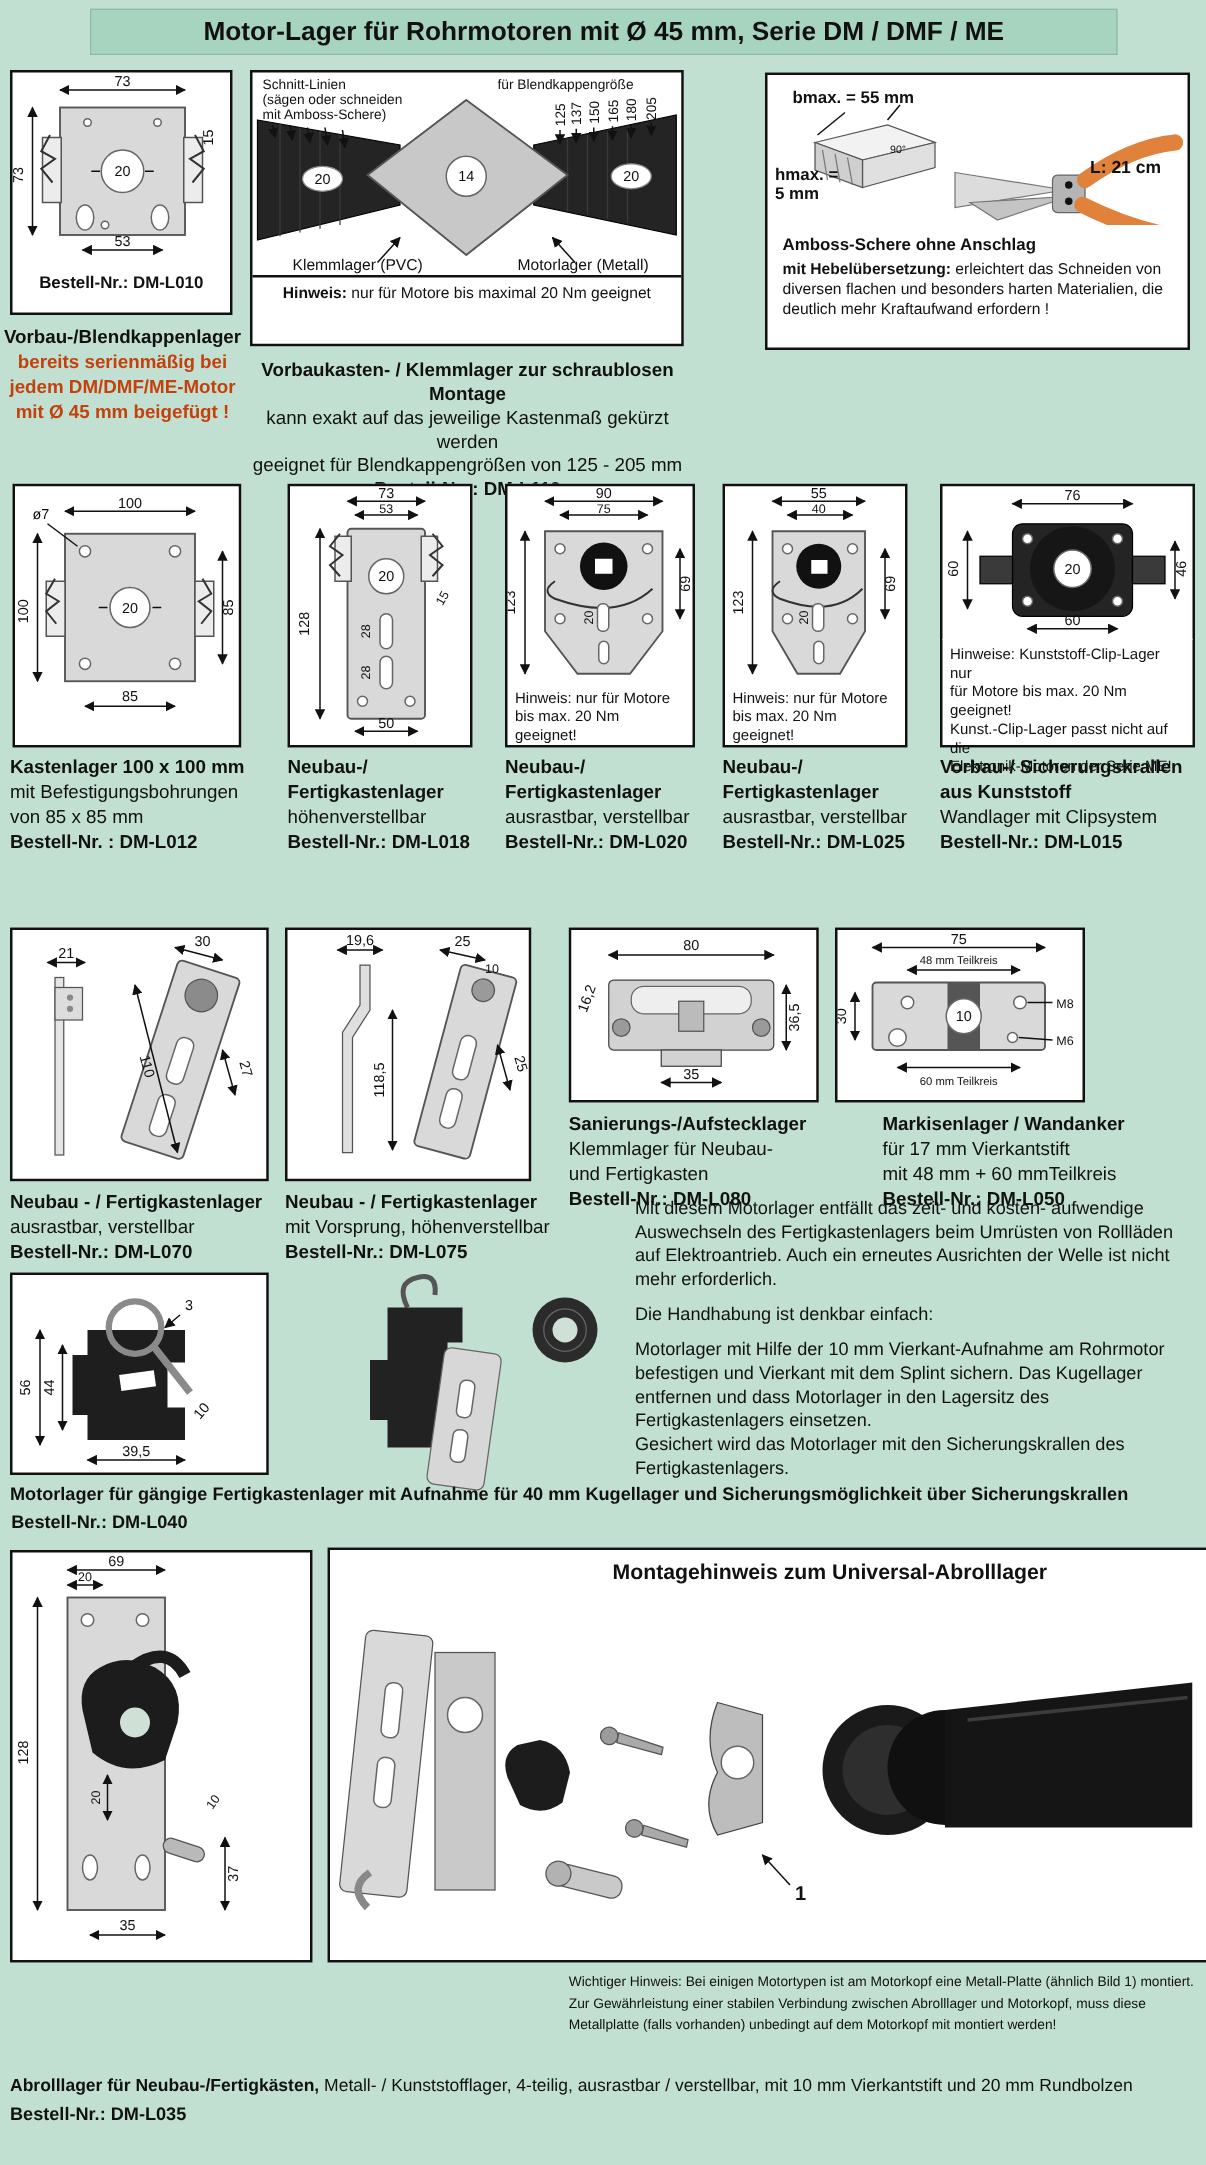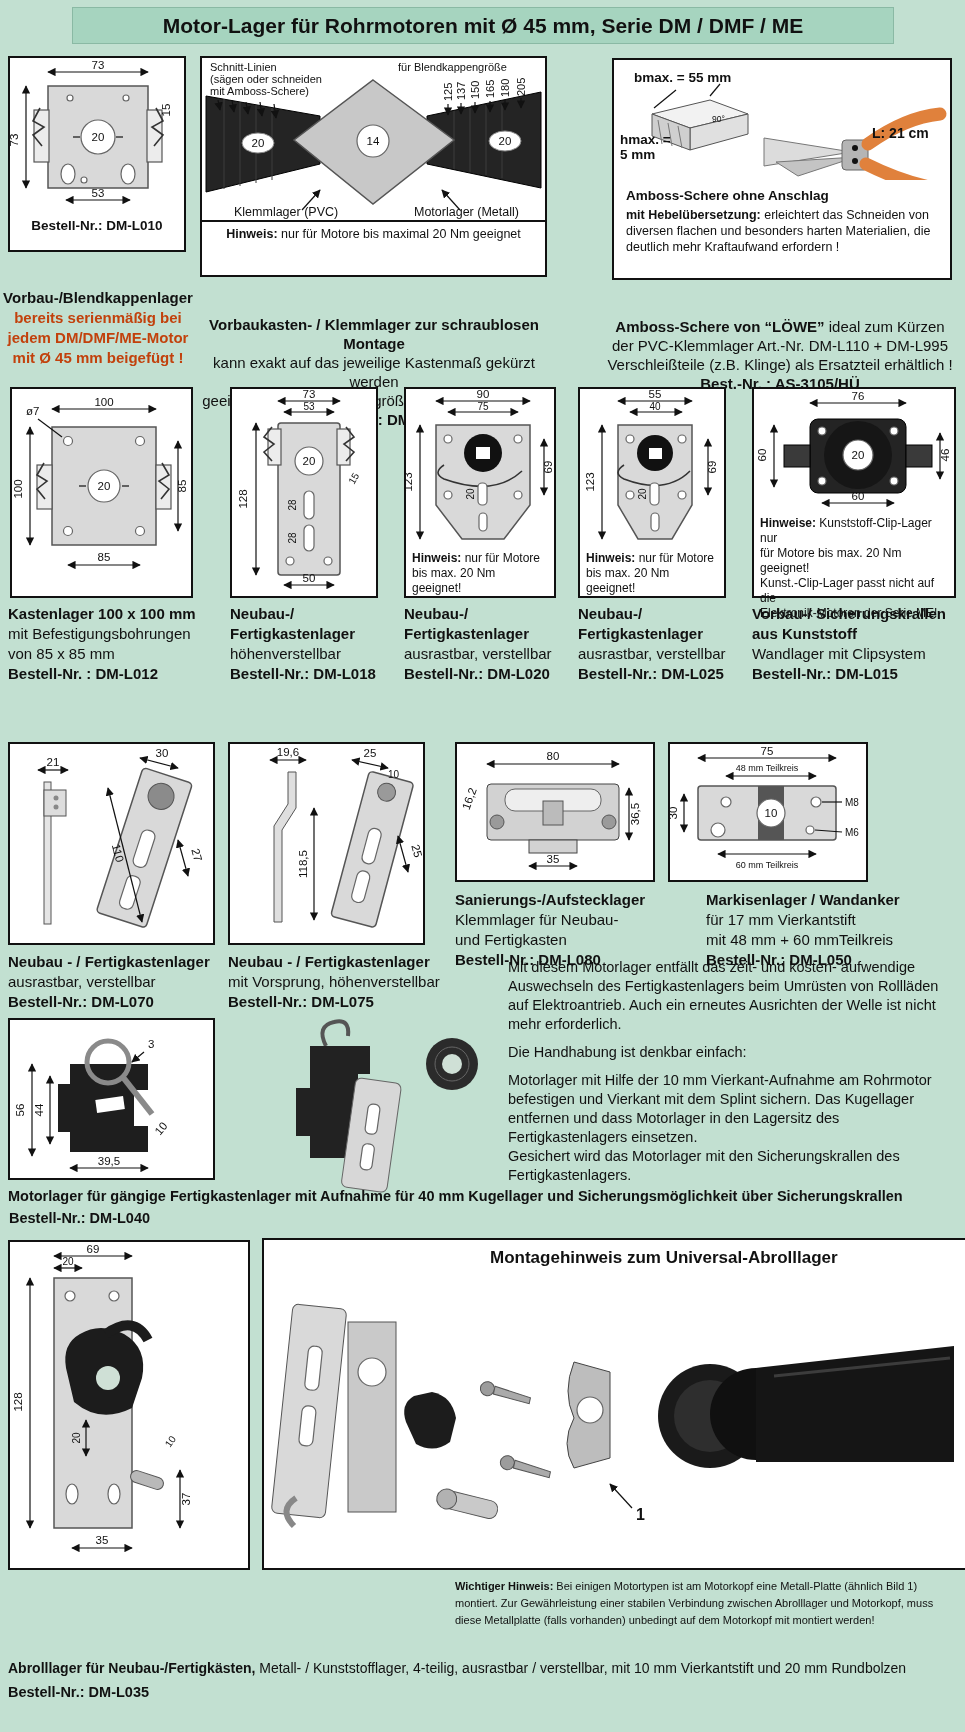--- a/index.html
+++ b/index.html
@@ -3,25 +3,25 @@
 <meta charset="utf-8">
 <style>
   html,body{margin:0;padding:0;background:#c2e0d1;}
   #page{position:relative;width:965px;height:1732px;background:#c2e0d1;
         font-family:"Liberation Sans",sans-serif;color:#111;overflow:hidden;}
   .band{position:absolute;left:72px;top:7px;width:820px;height:35px;background:#a6d4bf;
         border:1px solid #8ab9a4;text-align:center;line-height:35px;font-size:21px;font-weight:bold;}
   .box{position:absolute;background:#fff;border:2px solid #111;box-sizing:border-box;}
   .cap{position:absolute;font-size:15px;line-height:20px;}
   .cap .b{font-weight:bold;}
-  .c{text-align:center;margin-top:28px;}
+  .c{text-align:center;}
   .red{color:#c2410c;}
   .order{font-weight:bold;}
   .note{font-size:12px;line-height:15px;}
-  .note b{font-weight:bold;}
+  .note b{font-weight:normal;}
   .boxnote{border-top:2px solid #111;padding:5px 4px;text-align:center;font-size:12.5px;}
   svg{display:block;}
   svg text{font-family:"Liberation Sans",sans-serif;}
   .d{font-size:11.5px;fill:#111;}
   .ds{font-size:10px;fill:#111;}
   .a{font-size:11px;fill:#111;}
   .a2{font-size:12.5px;fill:#111;}
   .dl{stroke:#111;stroke-width:1.2;}
   .plate{fill:#d9d9d9;stroke:#555;stroke-width:1.5;}
   .plate2{fill:#ececec;stroke:#555;stroke-width:1.2;}
@@ -164,26 +164,20 @@
       <div class="htxt" style="left:20px;top:10px;">bmax. = 55 mm</div>
       <div class="htxt" style="left:6px;top:72px;">hmax. =</div>
       <div class="htxt" style="left:6px;top:87px;">5 mm</div>
       <div class="htxt" style="left:258px;top:66px;font-size:14px;">L: 21 cm</div>
     </div>
     <div style="margin:8px 12px 4px 12px;font-weight:bold;font-size:13.5px;">Amboss-Schere ohne Anschlag</div>
     <div class="body12" style="margin:4px 12px;">
       <b>mit Hebelübersetzung:</b><span> erleichtert das Schneiden von diversen flachen und besonders harten Materialien, die deutlich mehr Kraftaufwand erfordern !</span>
     </div>
   </div>
-  <div class="cap c" style="left:598px;top:289px;width:364px;line-height:19px;">
-    <div><span class="b">Amboss-Schere von “LÖWE”</span><span> ideal zum Kürzen</span></div>
-    <div>der PVC-Klemmlager Art.-Nr. DM-L110 + DM-L995</div>
-    <div>Verschleißteile (z.B. Klinge) als Ersatzteil erhältlich !</div>
-    <div class="order">Best.-Nr. : AS-3105/HÜ</div>
-  </div>
 
   <div class="box" style="left:10px;top:387px;width:183px;height:211px;">
     <svg width="179" height="205" viewBox="0 0 179 205">
       <rect x="40" y="38" width="104" height="118" class="plate"></rect>
       <circle cx="92" cy="97" r="16" class="hole"></circle>
       <circle cx="56" cy="52" r="4.5" class="hole"></circle>
         <circle cx="128" cy="52" r="4.5" class="hole"></circle>
       <circle cx="56" cy="142" r="4.5" class="hole"></circle>
         <circle cx="128" cy="142" r="4.5" class="hole"></circle>
       <rect x="25" y="76" width="15" height="44" class="plate2"></rect>

